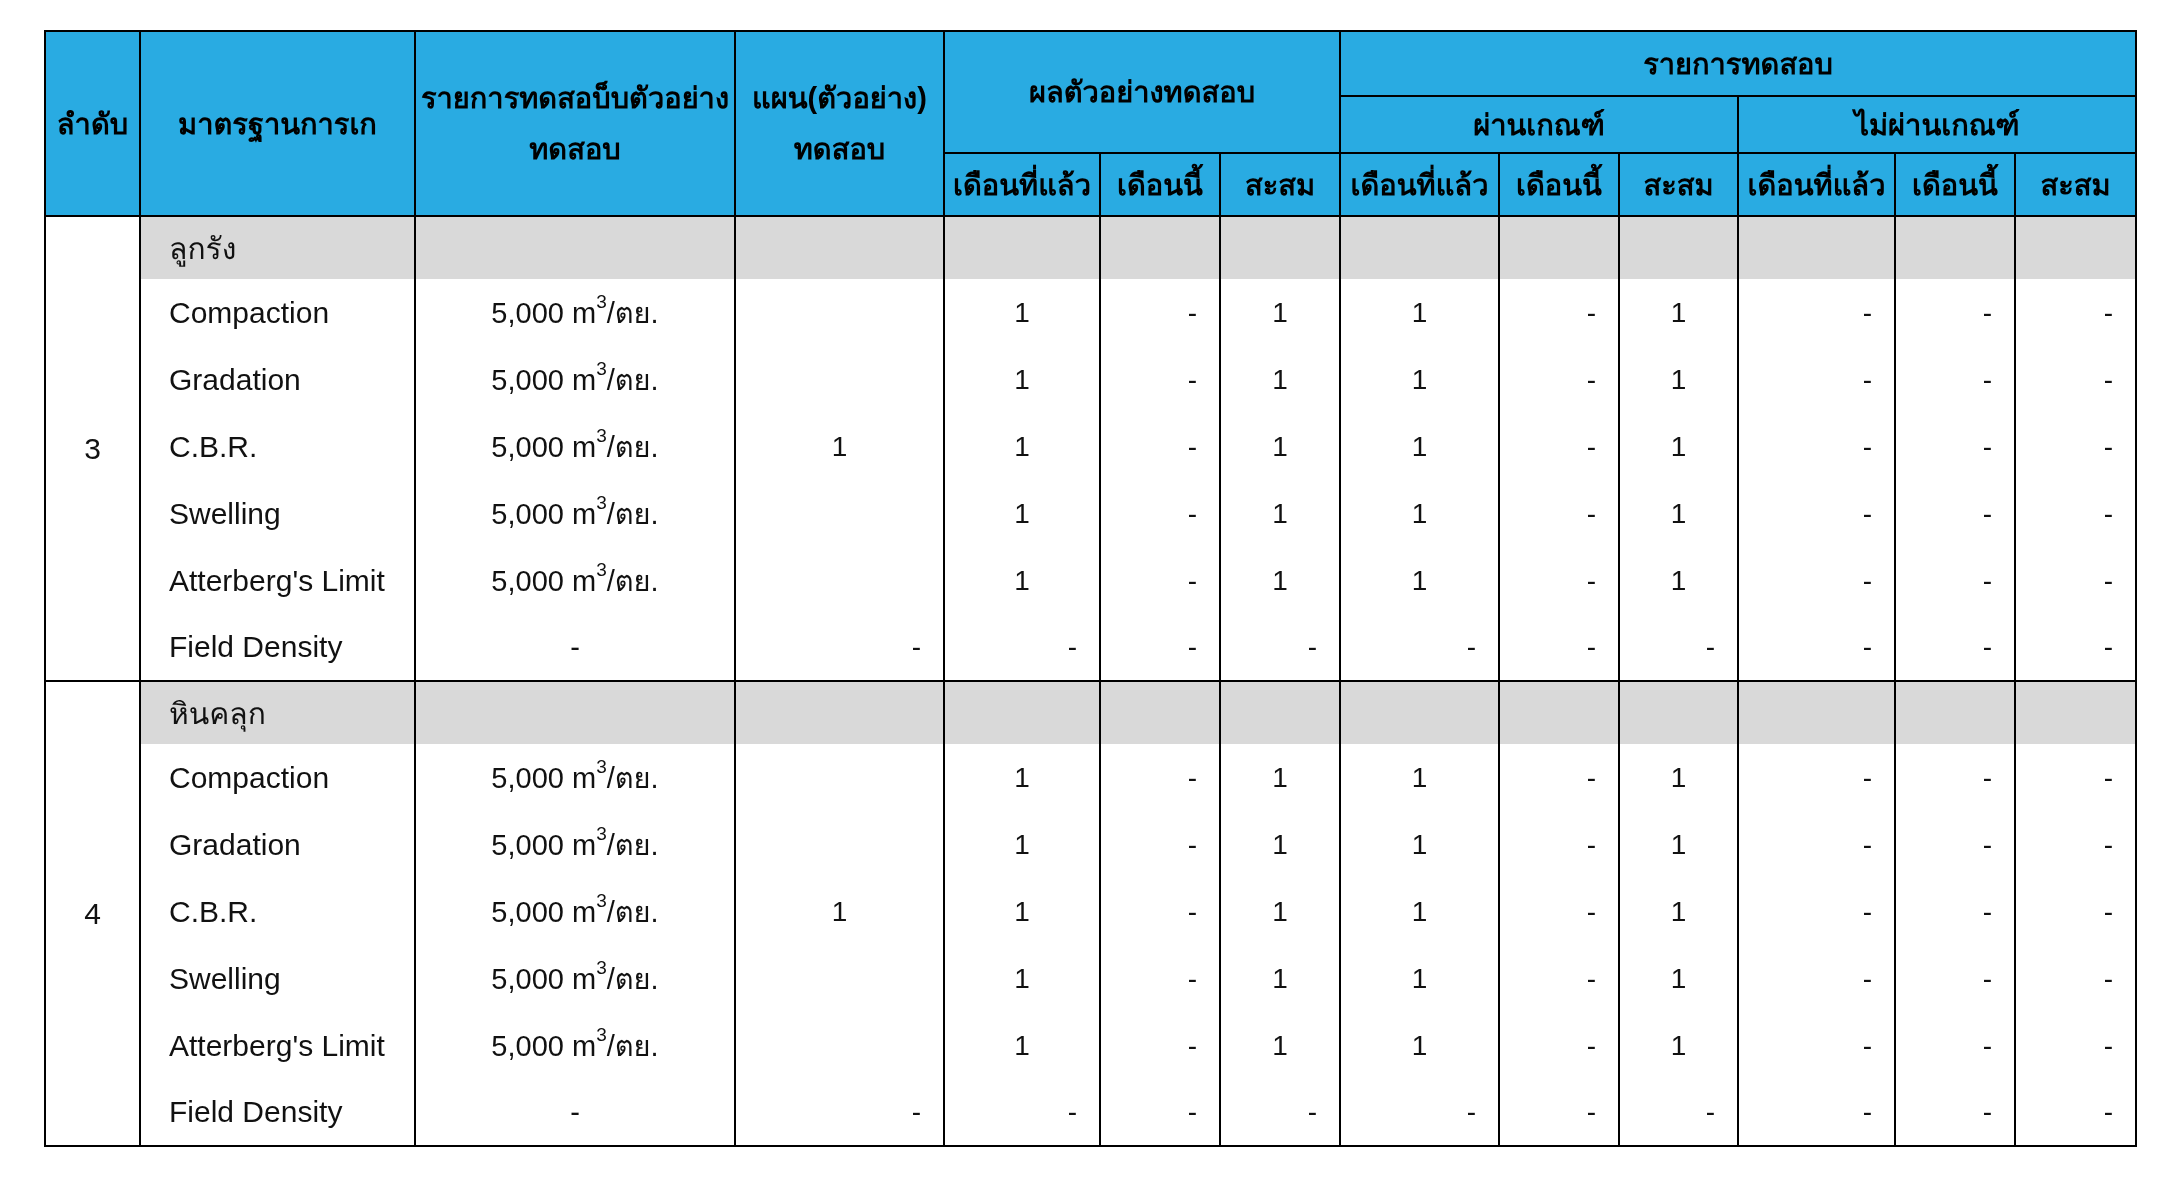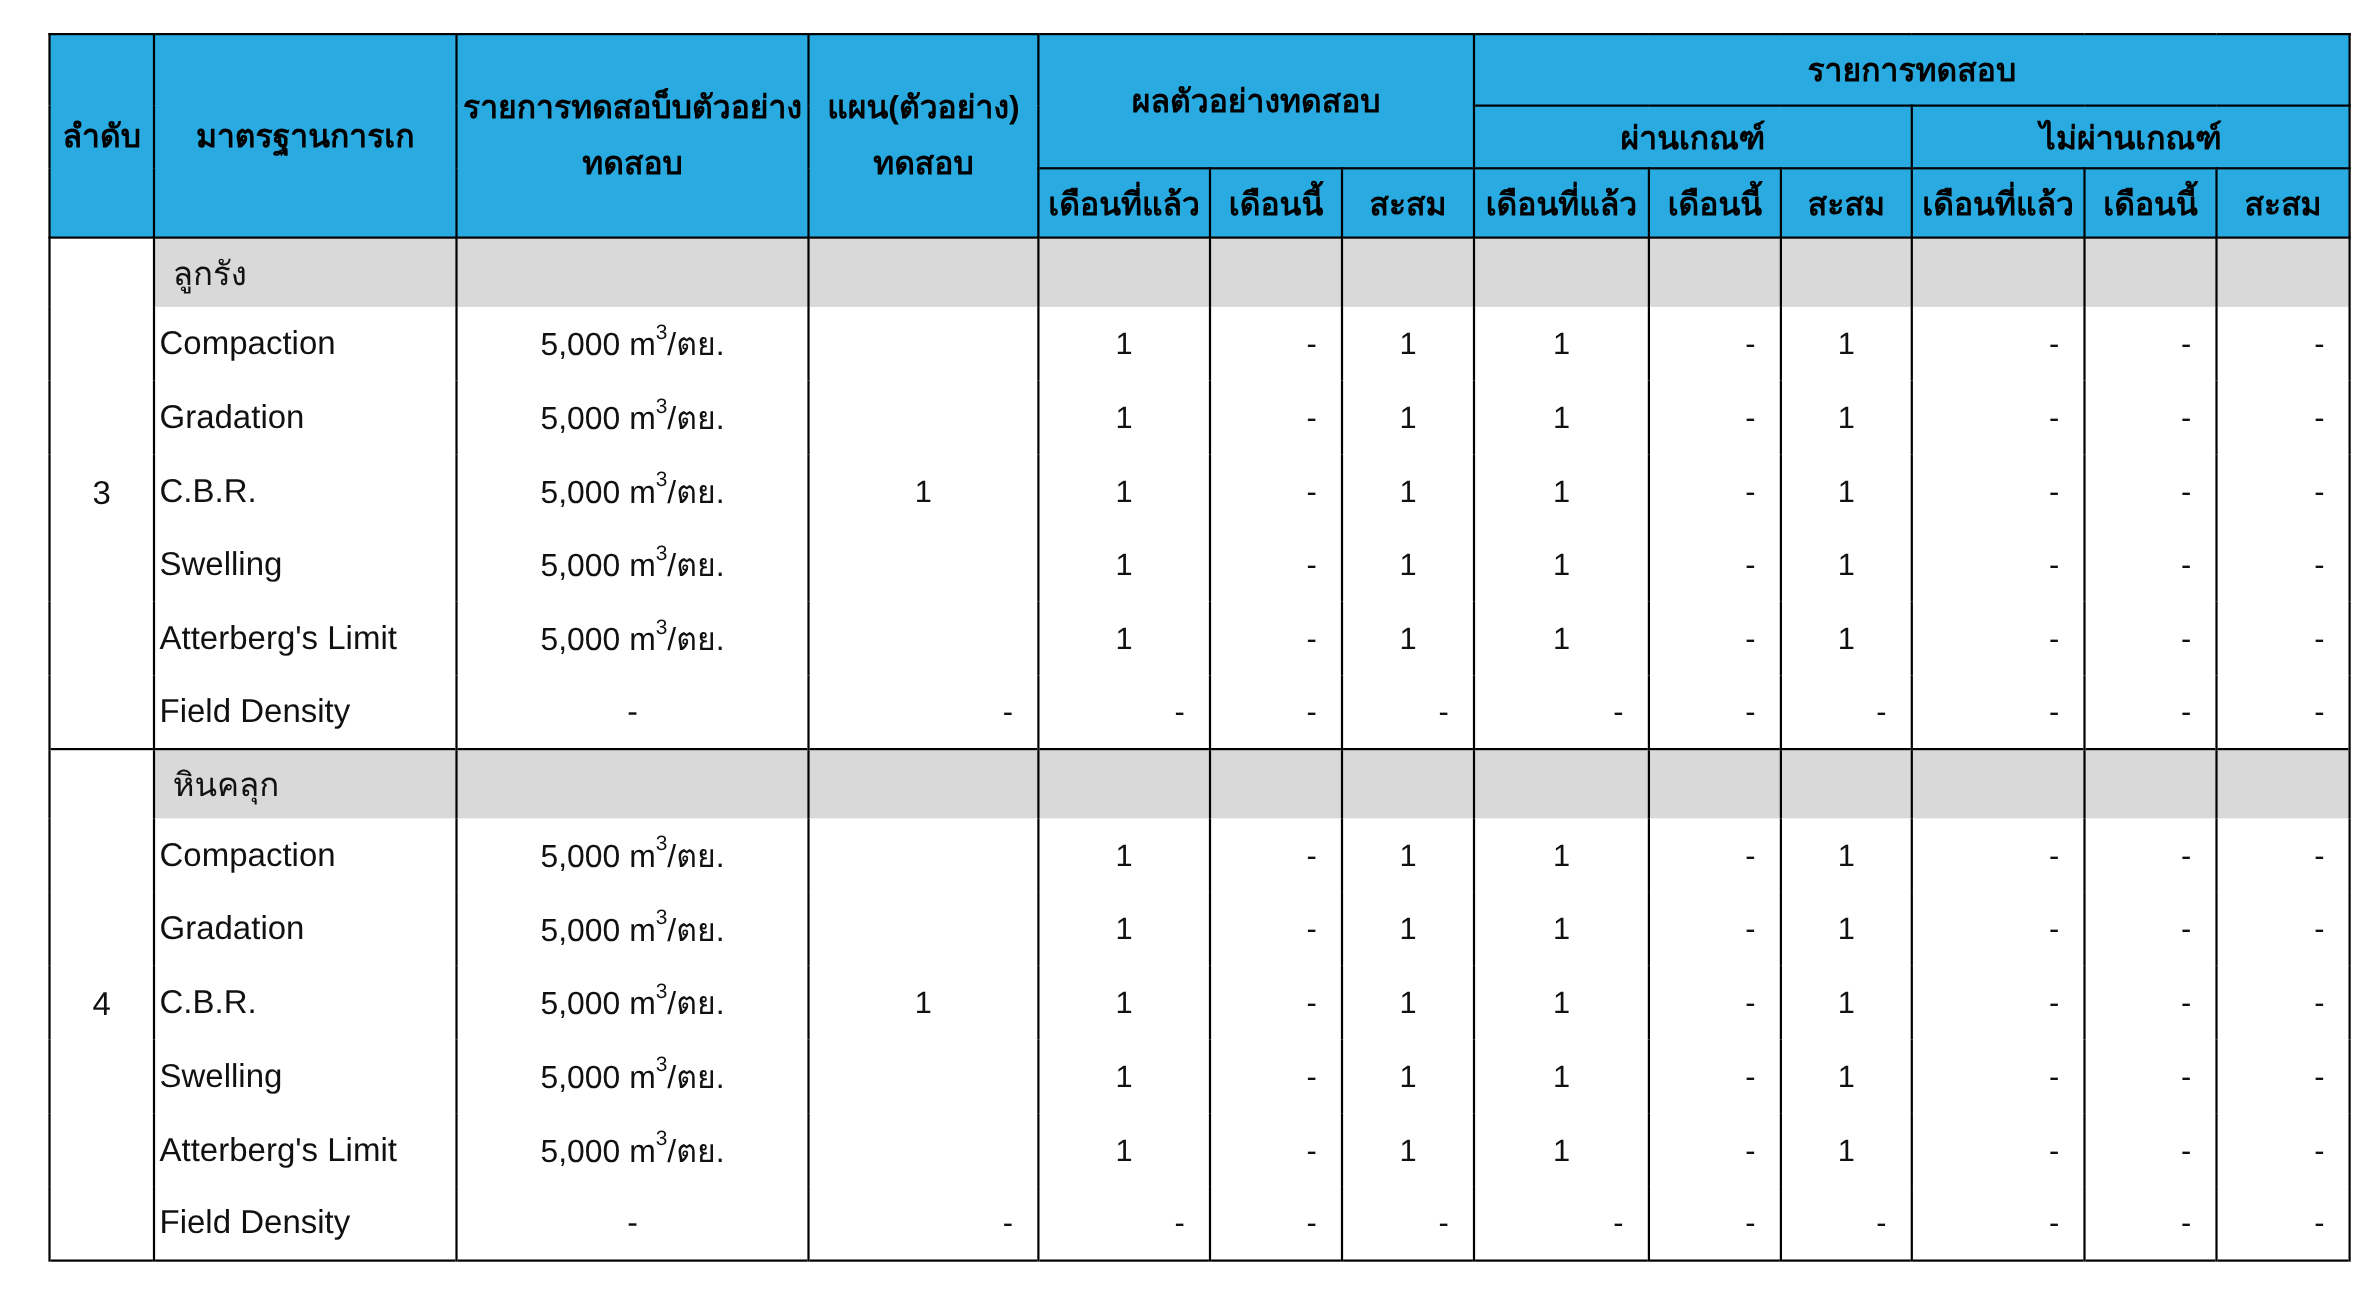--- a/index.html
+++ b/index.html
@@ -45,22 +45,22 @@
     vertical-align:middle;
     font-size:28px;
     text-align:center;
     padding:0;
   }
   tr.material-row{height:63px;}
   tr.material-row td{border-top:2px solid var(--border);}
   tr.data-row{height:67px;}
   td.band{background:var(--band-bg);}
   td.no-cell{background:#ffffff;font-size:30px;text-align:center;}
-  td.material-cell{text-align:left;padding-left:16px;font-size:30px;}
-  td.name-cell{text-align:left;padding-left:4px;font-size:30px;}
+  td.material-cell{text-align:left;padding-left:28px;font-size:30px;}
+  td.name-cell{text-align:left;padding-left:28px;font-size:30px;}
   td.standard-cell{text-align:center;font-size:29px;white-space:nowrap;margin-top:21px;}
   td.standard-cell .sup{font-size:19px;vertical-align:super;position:relative;top:-4px;}
   td.dash{text-align:right;padding-right:22px;}
 </style>
 </head>
 <body>
 
 <div class="page">
   <table class="report">
     <colgroup>

